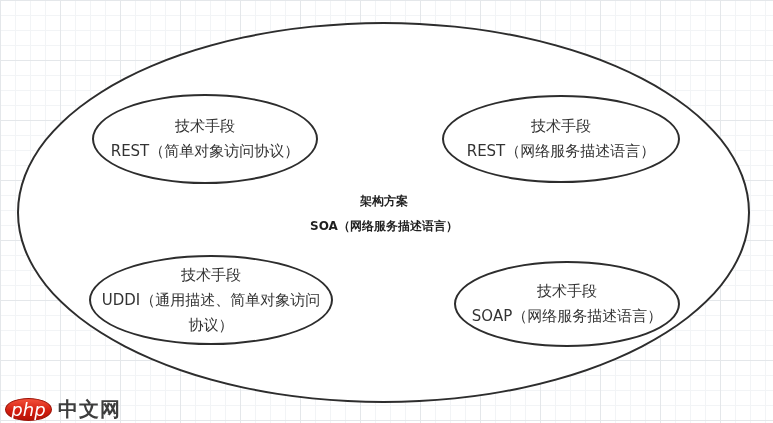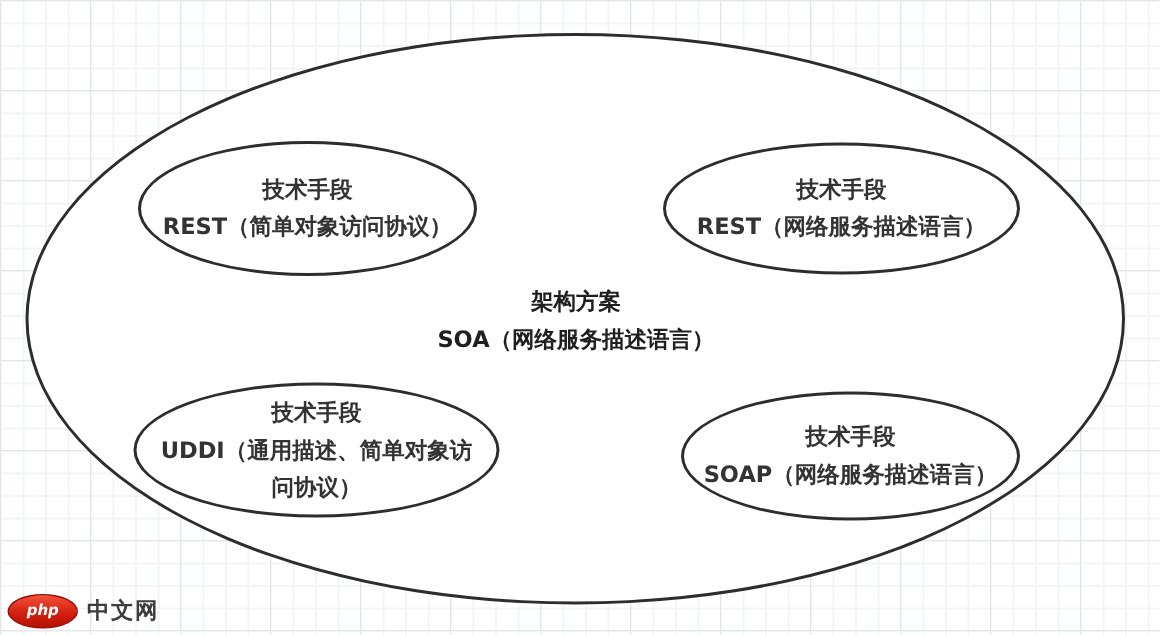--- a/index.html
+++ b/index.html
@@ -34,55 +34,54 @@
   .node-soap{left:92px;top:94px;width:222px;height:86px;}
   .node-rest{left:442px;top:95px;width:234px;height:84px;}
   .node-uddi{left:89px;top:255px;width:240px;height:86px;}
   .node-wsdl{left:454px;top:261px;width:222px;height:82px;}
   .node-text{
     text-align:center;
     font-size:15px;
     line-height:25px;
     color:#333333;
     white-space:nowrap;
-    font-weight:bold;
   }
   .node-uddi .node-text{white-space:normal;width:222px;}
   .center-title{
     position:absolute;
     left:234px;top:189px;width:300px;
     text-align:center;
     font-weight:bold;
-    font-size:15px;
+    font-size:12px;
     line-height:25px;
     color:#1f1f1f;
   }
   .watermark{
     position:absolute;
     left:5px;top:396px;
     display:flex;
     align-items:center;
     gap:6px;
   }
   .php-badge{
     width:47px;height:23px;
     background:linear-gradient(180deg,#f3503a 0%, #d31f10 55%, #b61205 100%);
     border:1px solid #9c1004;
     border-radius:50%;
     color:#ffffff;
-    font-weight:bold;
+    font-weight:normal;
     font-style:italic;
-    font-size:10px;
+    font-size:18px;
     display:flex;
     align-items:center;
     justify-content:center;
     box-sizing:border-box;
   }
   .site-name{
-    font-size:15px;
+    font-size:20px;
     font-weight:bold;
     color:#3d3d3d;
     letter-spacing:1px;
   }
 </style>
 </head>
 <body>
 
 <div class="canvas">
 

